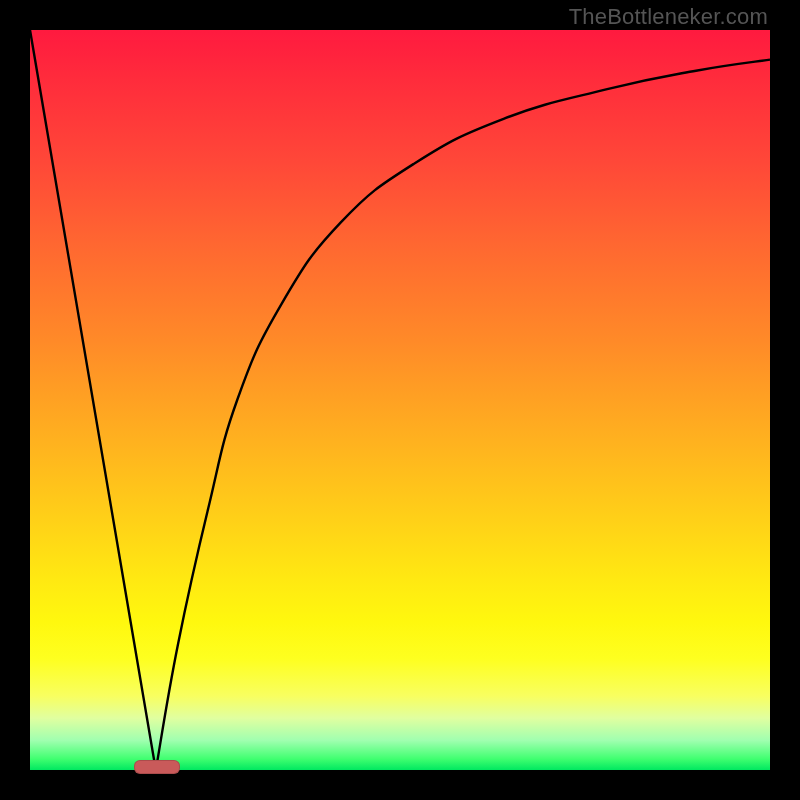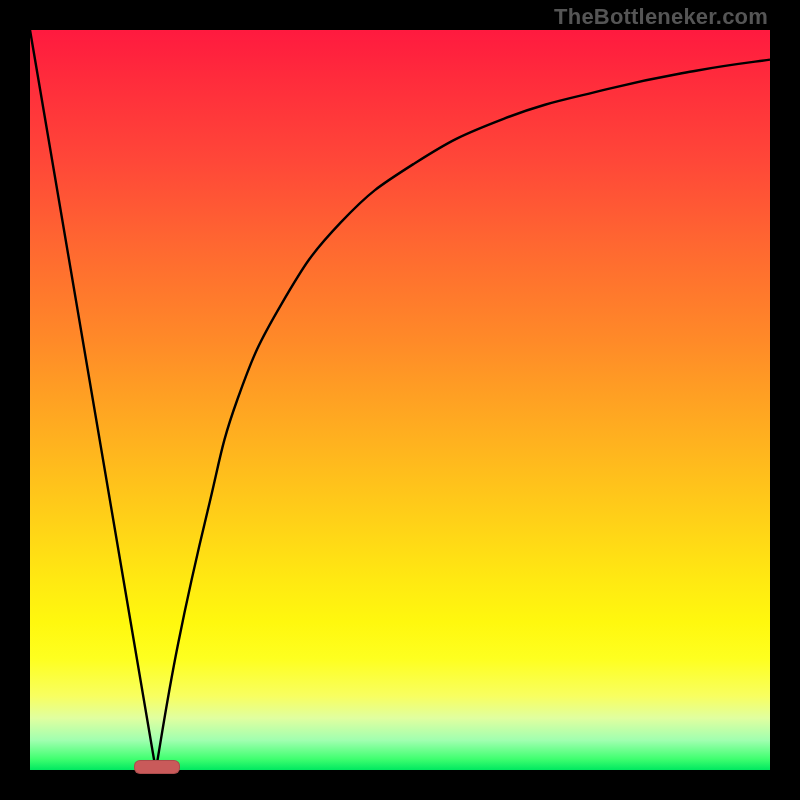--- a/index.html
+++ b/index.html
@@ -43,21 +43,21 @@
     );
   }
   .watermark {
     position: absolute;
     top: 4px;
     right: 32px;
     color: #555;
     font-size: 22px;
     letter-spacing: 0.2px;
     user-select: none;
-    font-weight: 700;
+    font-weight: 400;
   }
   svg.curves {
     position: absolute;
     left: 0;
     top: 0;
     width: 740px;
     height: 740px;
     overflow: visible;
   }
   .marker {

